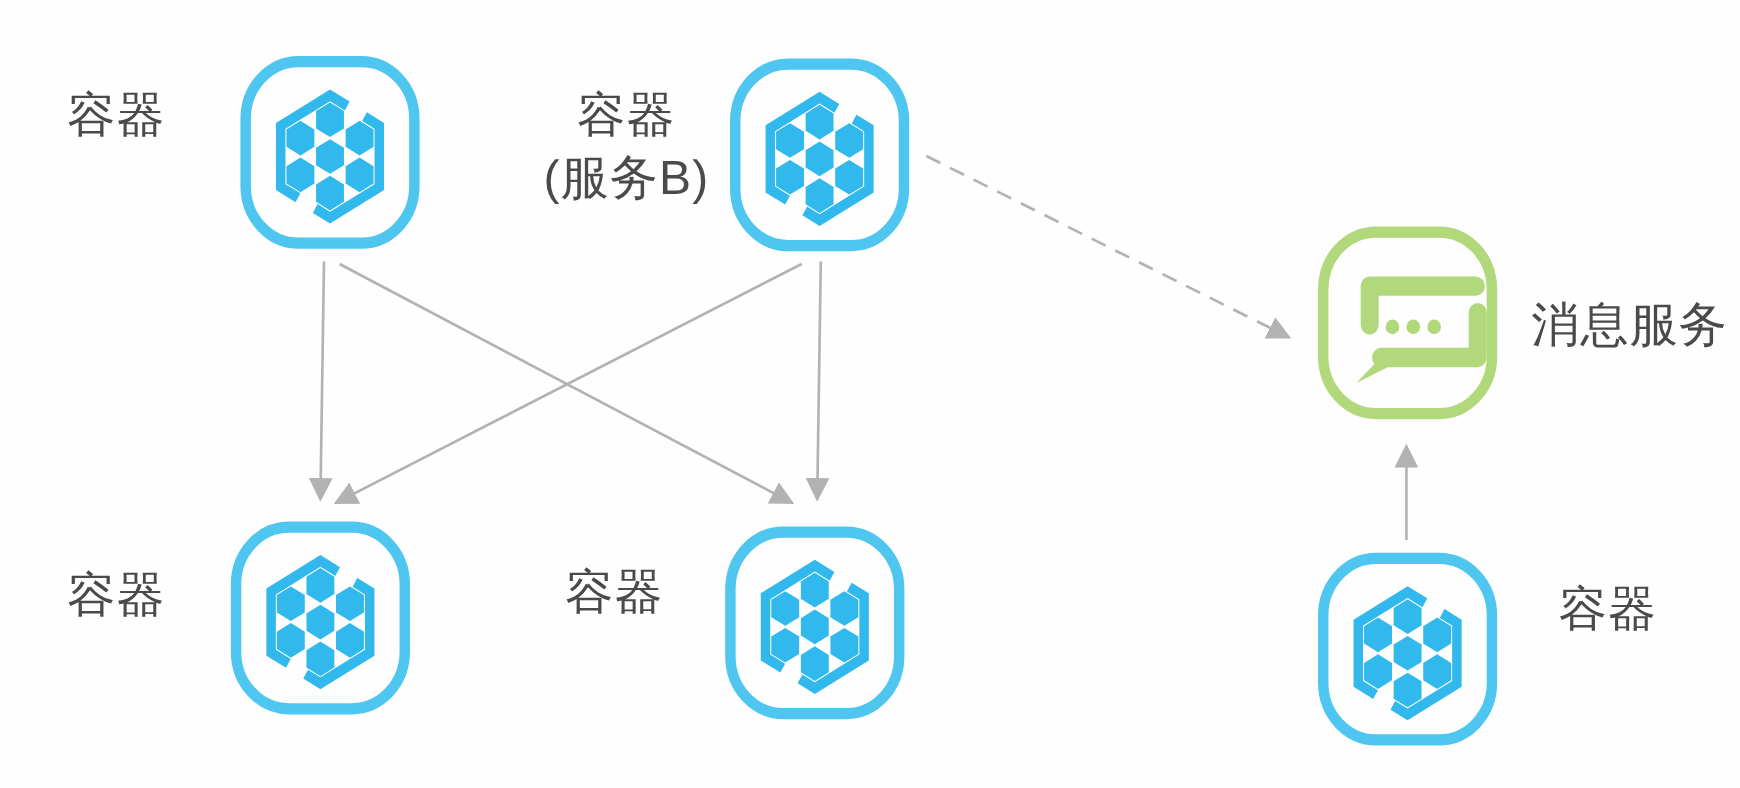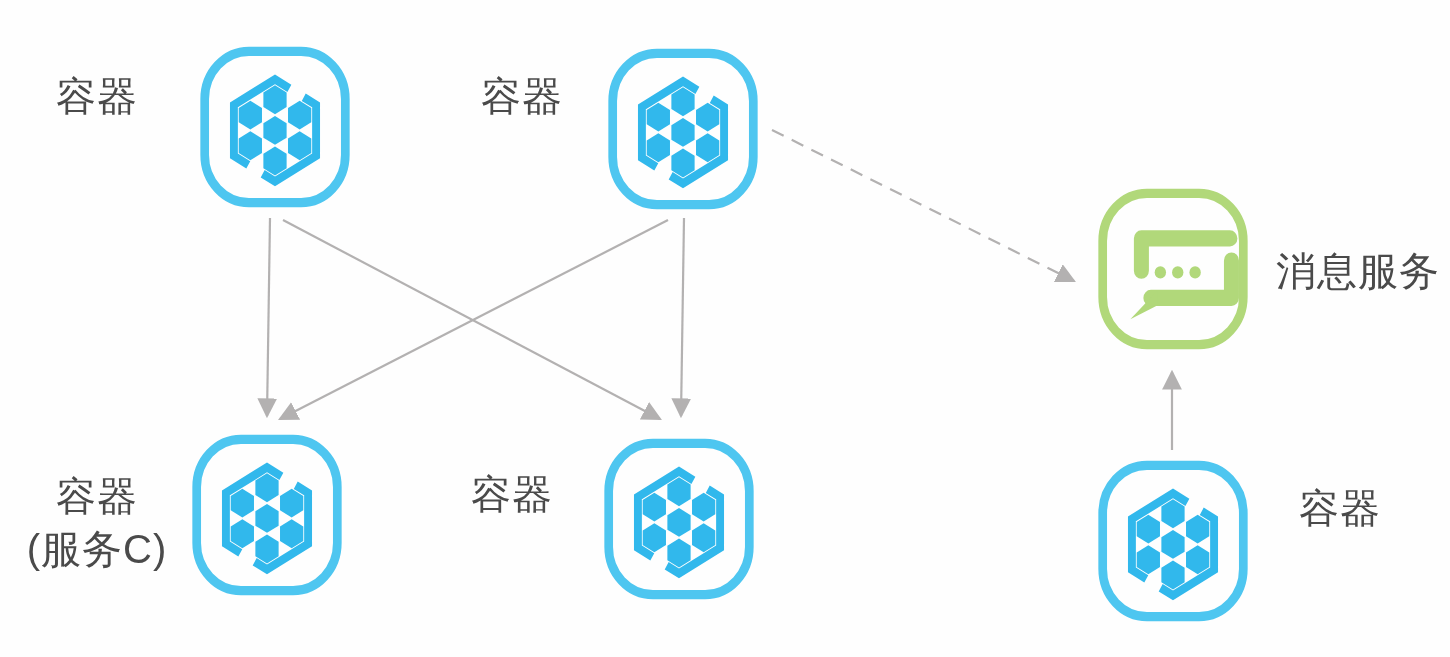--- a/index.html
+++ b/index.html
@@ -117,41 +117,41 @@
         <path d="M50,43.5 l7.36,4.25 v8.5 L50,60.5 l-7.36,-4.25 v-8.5 Z"></path>
         <path d="M34.4,52.5 l7.36,4.25 v8.5 L34.4,69.5 l-7.36,-4.25 v-8.5 Z"></path>
         <path d="M65.6,52.5 l7.36,4.25 v8.5 L65.6,69.5 l-7.36,-4.25 v-8.5 Z"></path>
         <path d="M50,61.5 l7.36,4.25 v8.5 L50,78.5 l-7.36,-4.25 v-8.5 Z"></path>
       </g>
     </svg>
   </div>
 
   <div class="node-label" style="left:422px; top:70px; width:200px;">
     <span class="line">容器</span>
+    <span class="line">(服务B)</span>
   </div>
   <div class="node-icon" style="left:604px; top:44px;">
     <svg viewBox="0 0 100 100" preserveAspectRatio="none">
       <rect class="squircle-blue" x="5.5" y="5.5" width="89" height="89" rx="28" ry="28"></rect>
       <path class="cube-stroke" d="M68.2,32.5 L76,37 L76,67 L50,82 L42.2,77.5"></path>
       <path class="cube-stroke" d="M33.1,72.25 L24,67 L24,37 L50,22 L59.1,27.25"></path>
       <g class="cube-fill">
         <path d="M50,25.5 l7.36,4.25 v8.5 L50,42.5 l-7.36,-4.25 v-8.5 Z"></path>
         <path d="M34.4,34.5 l7.36,4.25 v8.5 L34.4,51.5 l-7.36,-4.25 v-8.5 Z"></path>
         <path d="M65.6,34.5 l7.36,4.25 v8.5 L65.6,51.5 l-7.36,-4.25 v-8.5 Z"></path>
         <path d="M50,43.5 l7.36,4.25 v8.5 L50,60.5 l-7.36,-4.25 v-8.5 Z"></path>
         <path d="M34.4,52.5 l7.36,4.25 v8.5 L34.4,69.5 l-7.36,-4.25 v-8.5 Z"></path>
         <path d="M65.6,52.5 l7.36,4.25 v8.5 L65.6,69.5 l-7.36,-4.25 v-8.5 Z"></path>
         <path d="M50,61.5 l7.36,4.25 v8.5 L50,78.5 l-7.36,-4.25 v-8.5 Z"></path>
       </g>
     </svg>
   </div>
 
   <div class="node-label" style="left:0px; top:470px; width:194px;">
     <span class="line">容器</span>
-    <span class="line">(服务C)</span>
   </div>
   <div class="node-icon" style="left:188px; top:430px;">
     <svg viewBox="0 0 100 100" preserveAspectRatio="none">
       <rect class="squircle-blue" x="5.5" y="5.5" width="89" height="89" rx="28" ry="28"></rect>
       <path class="cube-stroke" d="M68.2,32.5 L76,37 L76,67 L50,82 L42.2,77.5"></path>
       <path class="cube-stroke" d="M33.1,72.25 L24,67 L24,37 L50,22 L59.1,27.25"></path>
       <g class="cube-fill">
         <path d="M50,25.5 l7.36,4.25 v8.5 L50,42.5 l-7.36,-4.25 v-8.5 Z"></path>
         <path d="M34.4,34.5 l7.36,4.25 v8.5 L34.4,51.5 l-7.36,-4.25 v-8.5 Z"></path>
         <path d="M65.6,34.5 l7.36,4.25 v8.5 L65.6,51.5 l-7.36,-4.25 v-8.5 Z"></path>

